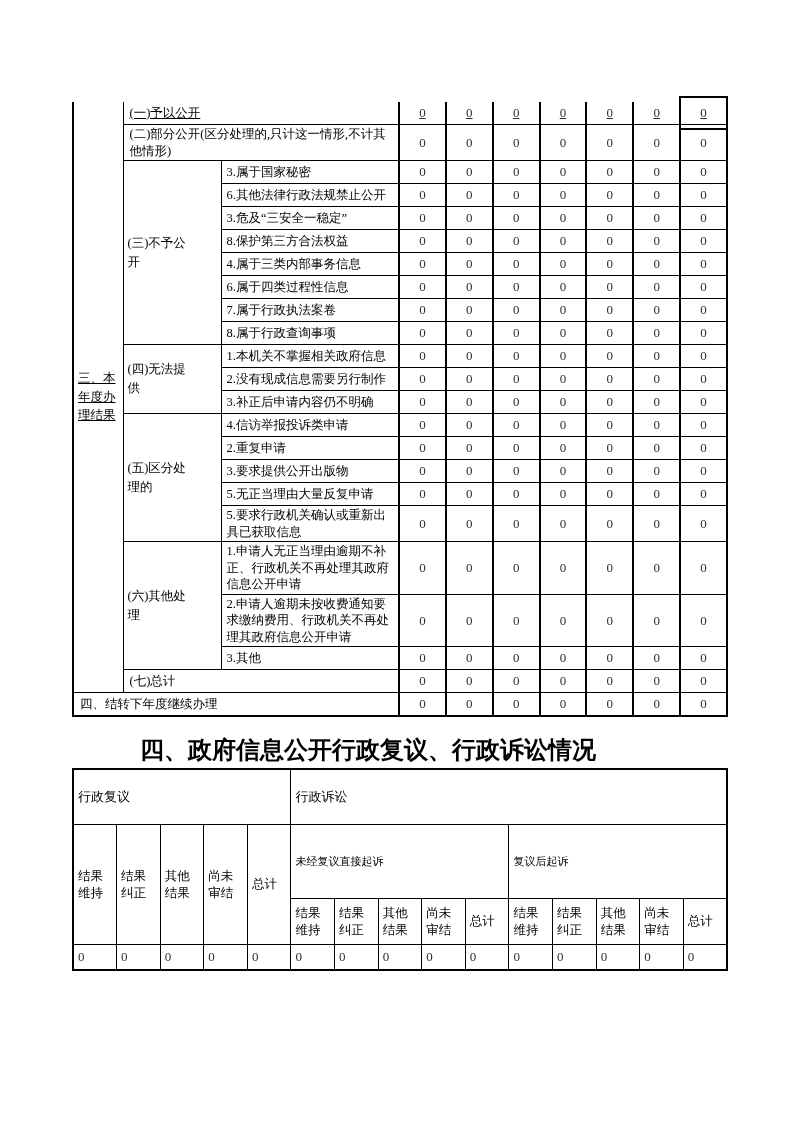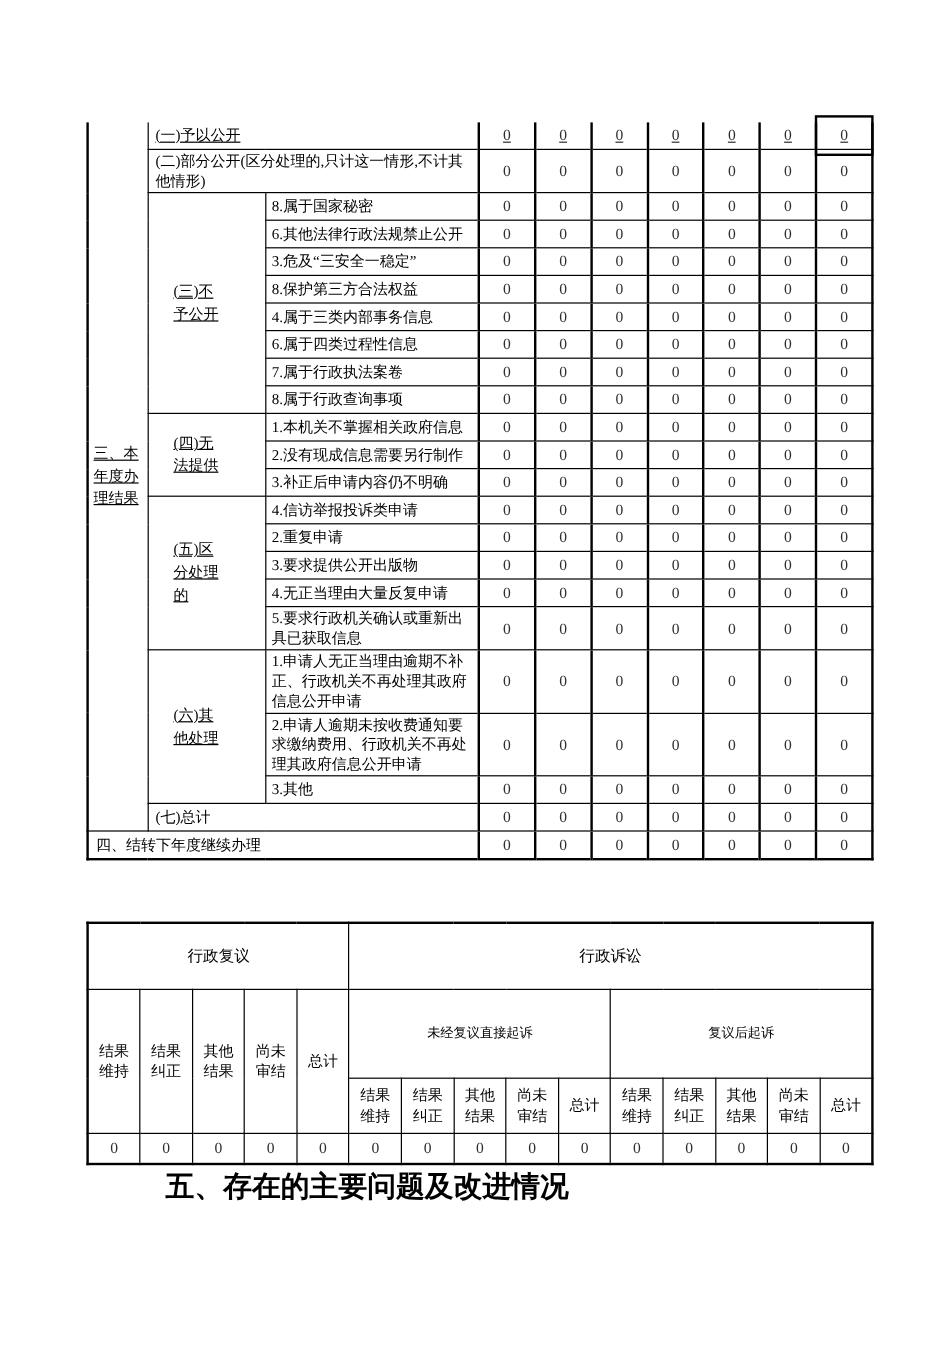--- a/index.html
+++ b/index.html
@@ -27,21 +27,21 @@
     word-break:break-all;
     overflow:hidden;
   }
 
   
   .t1wrap { position:absolute; left:72px; top:102px; }
   table.t1 { border:2px solid #000; border-top:none; }
   .t1 td { height:20px; }
   .t1 tr.first-row td { border-top:none;text-decoration:underline; }
   .t1 td.side-label { padding:0 4px; line-height:1.5; }
-  .t1 td.group-label { padding:1px 33px 1px 21px; line-height:1.5;text-decoration:underline; }
+  .t1 td.group-label { padding:1px 33px 1px 4px; line-height:1.5; }
   .t1 td.item-label { padding:1px 3px 1px 5px; }
   .t1 td.span-label { padding:1px 6px; }
   .t1 td.val {
     border-left-width:2px;
     text-align:center;
     font-size:13px;
     color:#2e2e2e;
     padding:1px 0;
   }
 
@@ -50,21 +50,21 @@
     position:absolute; left:679px; top:96px;
     width:49px; height:34px;
     border:2px solid #000;
     box-sizing:border-box;
     background:transparent;
   }
 
   
   .t2wrap { position:absolute; left:72px; top:768px; }
   table.t2 { border:2px solid #000; }
-  .t2 td { border-left-width:2px; text-align:center; padding:1px 2px; }
+  .t2 td { border-left-width:2px; padding:1px 2px; }
   .t2 td.sec  { height:52px; font-size:13px; }
   .t2 td.grp  { height:71px; font-size:11px; }
   .t2 td.oh   { font-size:12.5px; }
   .t2 td.oh2  { height:43px; font-size:12.5px; }
   .t2 td.val2 { height:22px; font-size:13px; color:#2e2e2e; }
 
   
   .sec-heading {
     position:absolute;
     font-family:"Liberation Sans", sans-serif;
@@ -113,21 +113,21 @@
             <td class="val">0</td>
             <td class="val">0</td>
             <td class="val">0</td>
             <td class="val">0</td>
             <td class="val">0</td>
             <td class="val">0</td>
             <td class="val">0</td>
           </tr>
           <tr>
             <td class="group-label" rowspan="8">(三)不予公开</td>
-            <td class="item-label">8.属于国家秘密</td>
+            <td class="item-label">3.属于国家秘密</td>
             <td class="val">0</td>
             <td class="val">0</td>
             <td class="val">0</td>
             <td class="val">0</td>
             <td class="val">0</td>
             <td class="val">0</td>
             <td class="val">0</td>
           </tr>
           <tr>
             <td class="item-label">6.其他法律行政法规禁止公开</td>
@@ -255,21 +255,21 @@
             <td class="item-label">3.要求提供公开出版物</td>
             <td class="val">0</td>
             <td class="val">0</td>
             <td class="val">0</td>
             <td class="val">0</td>
             <td class="val">0</td>
             <td class="val">0</td>
             <td class="val">0</td>
           </tr>
           <tr>
-            <td class="item-label">4.无正当理由大量反复申请</td>
+            <td class="item-label">5.无正当理由大量反复申请</td>
             <td class="val">0</td>
             <td class="val">0</td>
             <td class="val">0</td>
             <td class="val">0</td>
             <td class="val">0</td>
             <td class="val">0</td>
             <td class="val">0</td>
           </tr>
           <tr>
             <td class="item-label">5.要求行政机关确认或重新出具已获取信息</td>
@@ -331,20 +331,21 @@
             <td class="val">0</td>
             <td class="val">0</td>
             <td class="val">0</td>
           </tr>
         </tbody>
     </table>
   </div>
 
   <div class="cutbox"></div>
 
+  <div class="sec-heading h4">四、政府信息公开行政复议、行政诉讼情况</div>
 
   <div class="t2wrap">
     <table class="doc t2">
       <colgroup>
         <col>
           <col>
           <col>
           <col>
           <col>
           <col>
@@ -398,15 +399,14 @@
             <td class="val2">0</td>
             <td class="val2">0</td>
             <td class="val2">0</td>
             <td class="val2">0</td>
             <td class="val2">0</td>
           </tr>
         </tbody>
     </table>
   </div>
 
-  <div class="sec-heading h5">五、存在的主要问题及改进情况</div>
 
 </div>
 
 </body></html>

